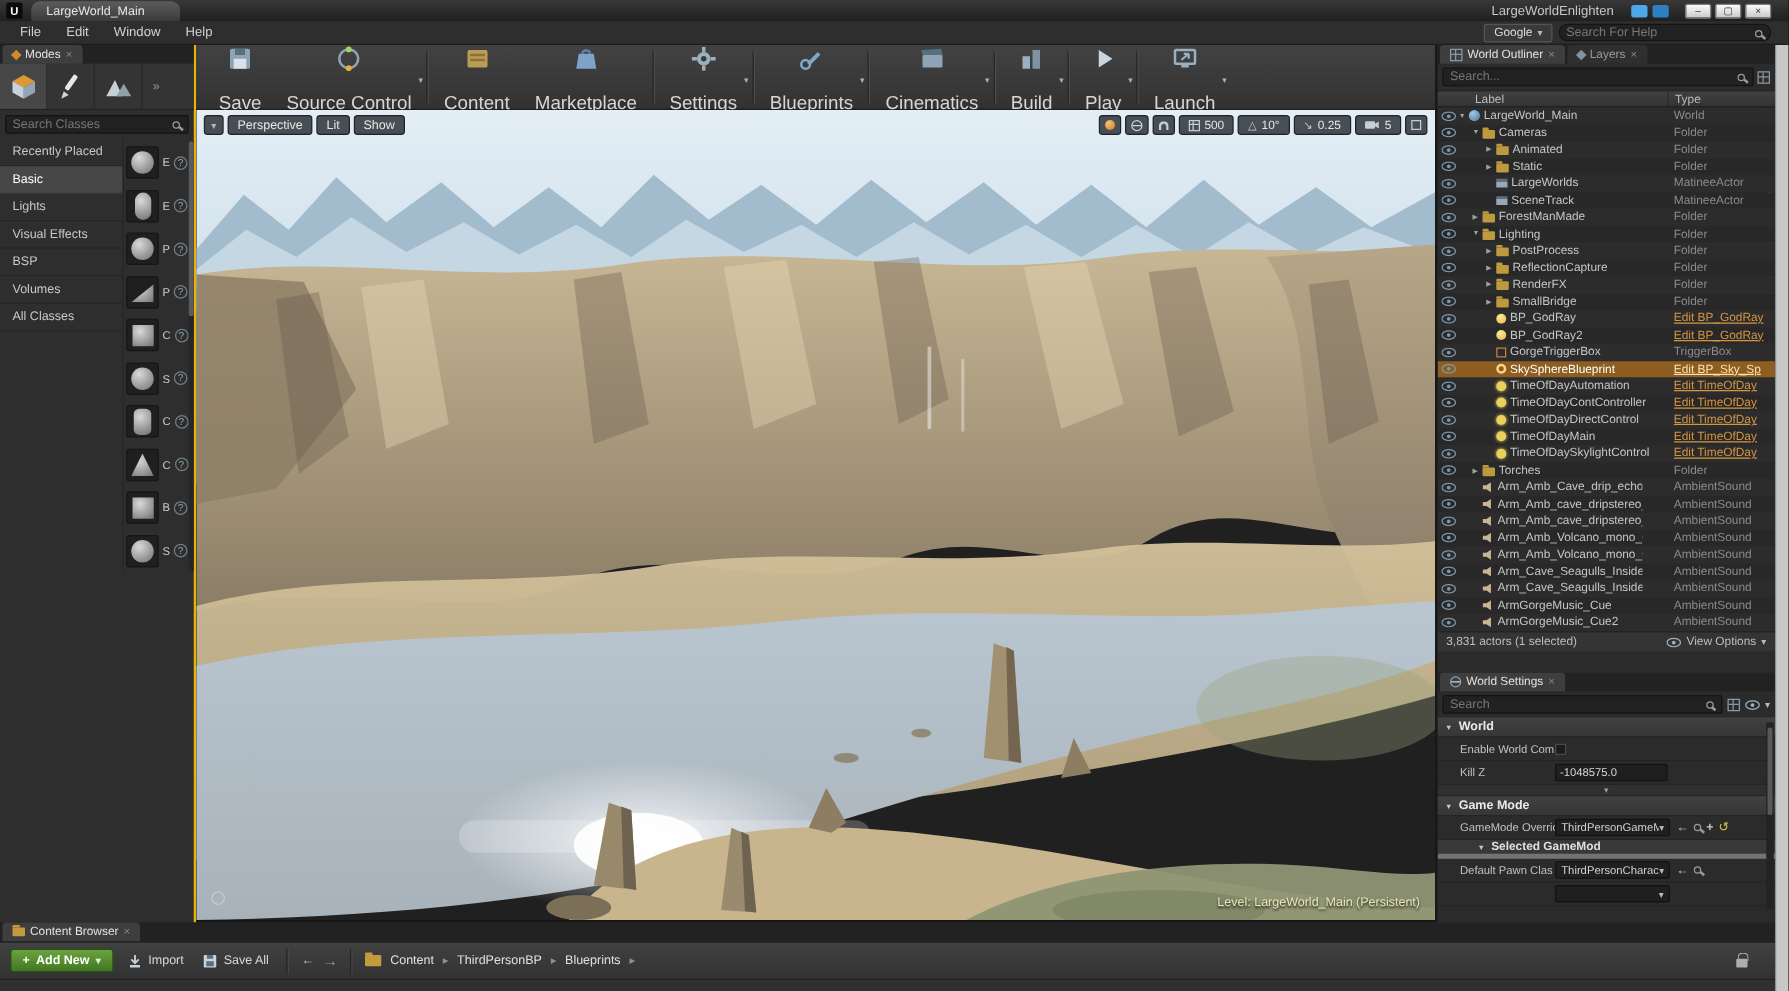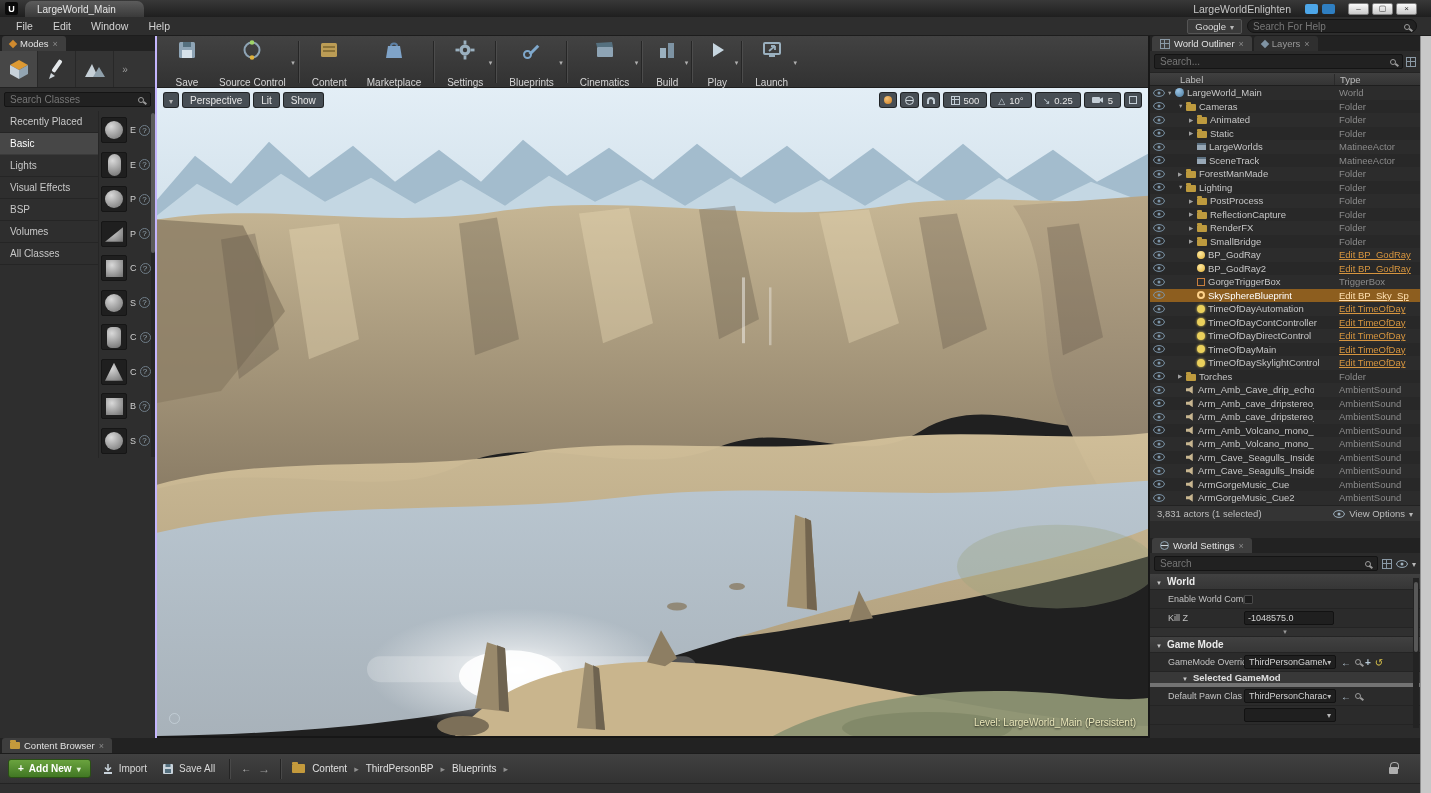--- a/index.html
+++ b/index.html
@@ -34,21 +34,21 @@
   .win-btns{display:flex;margin-right:14px;margin-left:6px}
 
   
   .menubar{position:absolute;left:0;top:17px;width:1431px;height:19px;background:#2e2e2e;border-bottom:1px solid #1d1d1d;display:flex;align-items:center;padding-left:6px}
   .menu-item{padding:0 10px;font-size:10.5px;color:#d2d2d2}
   .menu-right{margin-left:auto;display:flex;align-items:center;gap:5px;margin-right:14px}
   .google-btn{display:flex;align-items:center;gap:4px;background:#3a3a3a;border:1px solid #555;border-radius:2px;padding:1px 7px;color:#ddd;font-size:9.5px}
   .help-search{width:170px;height:14px;border-radius:7px}
 
   
-  .modes{position:absolute;left:0;top:36px;width:157px;height:702px;background:#2e2e2e;border-right:2px solid #c4b5fd}
+  .modes{position:absolute;left:0;top:36px;width:157px;height:702px;background:#2e2e2e;border-right:2px solid #eab308}
   .tabrow{height:15px;background:#222;display:flex;align-items:flex-end;padding-left:2px;gap:2px}
   .ptab{background:#3e3e3e;border-radius:3px 3px 0 0;padding:1px 8px;display:flex;align-items:center;gap:4px;font-size:9.5px;color:#e2e2e2;height:15px}
   .ptab.inactive{background:#2f2f2f;color:#999}
   .diamond{width:6px;height:6px;background:#d08a2e;transform:rotate(45deg)}
   .mode-icons{display:flex;height:37px;background:#343434;border-bottom:1px solid #222}
   .mode-btn{width:38px;display:flex;align-items:center;justify-content:center;border-right:1px solid #282828}
   .mode-btn.active{background:#474747}
   .mode-more{width:22px;display:flex;align-items:center;justify-content:center;color:#9a9a9a;font-size:10px}
   .modes-search{padding:4px 4px}
   .modes-body{display:flex}
@@ -65,21 +65,21 @@
   [data-shape="wedge"] .asset-shape{width:18px;height:16px;clip-path:polygon(0 100%,100% 100%,100% 10%)}
   [data-shape="cylinder"] .asset-shape{width:14px;height:21px;border-radius:5px/4px}
   [data-shape="cone"] .asset-shape{width:18px;height:18px;clip-path:polygon(50% 0,100% 100%,0 100%)}
   .asset-letter{font-size:9px;color:#cfcfcf;width:7px}
   .asset-q{width:11px;height:11px;border:1px solid #6f7d88;border-radius:50%;color:#93a4b0;font-size:8px;display:flex;align-items:center;justify-content:center;margin-left:auto;margin-right:6px;flex-shrink:0}
   .assets-scroll{position:absolute;right:0;top:2px;width:4px;height:344px;background:#262626}
   .assets-scroll::before{content:"";position:absolute;top:0;left:0;width:4px;height:140px;background:#5c5c5c;border-radius:2px}
 
   
   .main-toolbar{position:absolute;left:157px;top:36px;width:991px;height:52px;background:linear-gradient(#424242,#323232);border-bottom:1px solid #1e1e1e;display:flex;align-items:center;padding:0 8px}
-  .tb-btn{position:relative;display:flex;flex-direction:column;align-items:center;padding:3px 10px 1px;font-size:10px;color:#d6d6d6;gap:15px}
+  .tb-btn{position:relative;display:flex;flex-direction:column;align-items:center;padding:3px 10px 1px;font-size:15px;color:#d6d6d6;gap:15px}
   .tb-btn svg{width:24px;height:24px}
   .tb-caret{position:absolute;right:1px;top:21px}
   .tb-caret::before{content:"▾";font-size:7px;color:#b0b0b0}
   .tb-sep{width:0;height:42px;border-left:1px solid #262626;border-right:1px solid #4c4c4c;margin:0 2px}
 
   
   .viewport{position:absolute;left:157px;top:88px;width:991px;height:650px;background:#202020;overflow:hidden;border-bottom:2px solid #161616}
   .scene{position:absolute;inset:0;width:100%;height:100%}
   .vp-topbar{position:absolute;top:4px;left:6px;right:6px;display:flex;justify-content:space-between;align-items:flex-start}
   .vp-left,.vp-right{display:flex;gap:3px}

